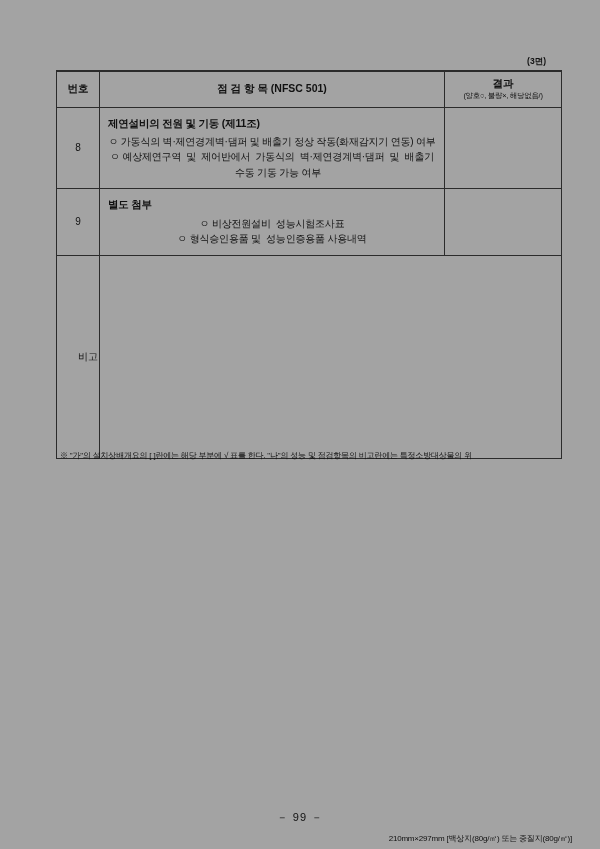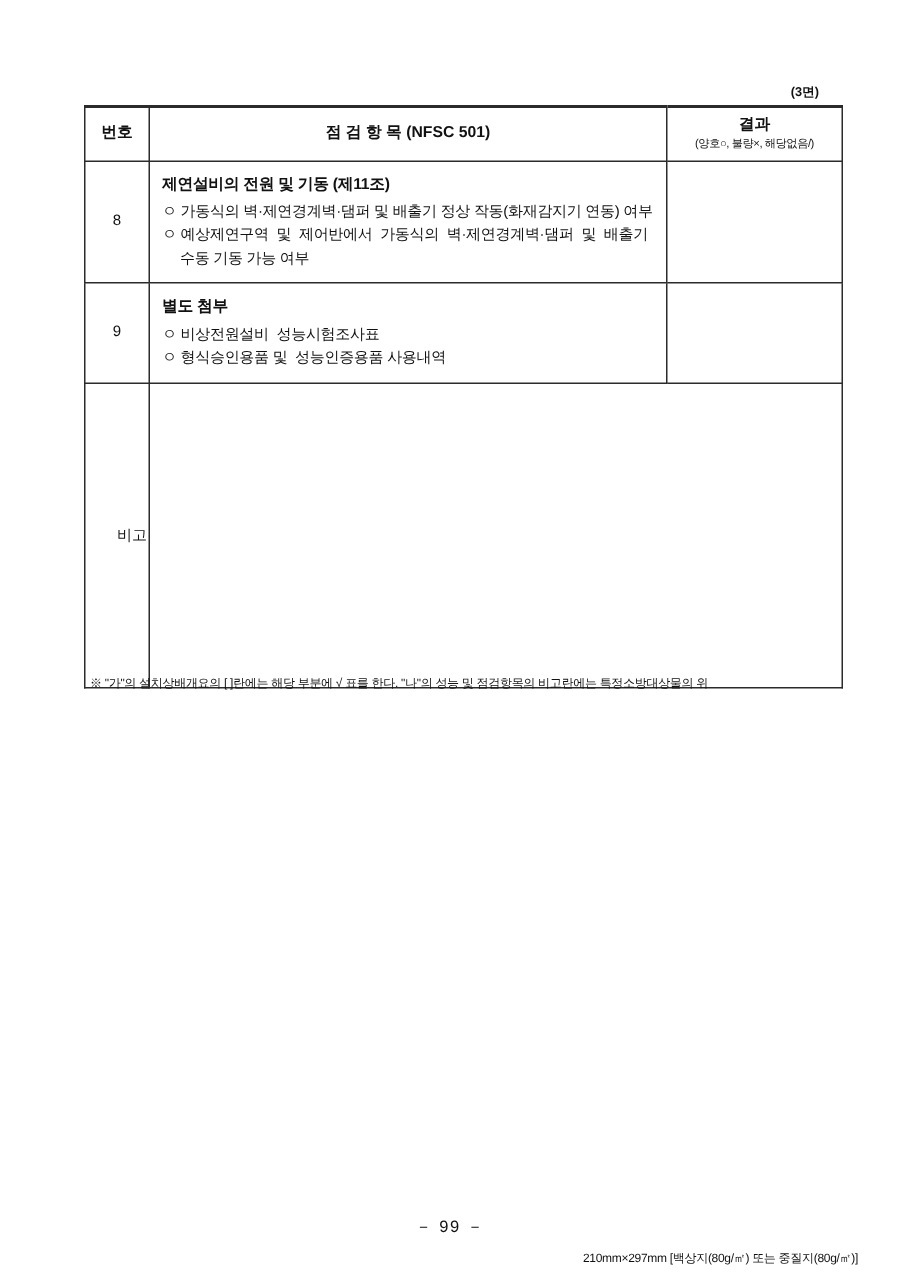--- a/index.html
+++ b/index.html
@@ -9,21 +9,21 @@
   }
   body {
     width: 600px;
     height: 849px;
     font-family: "Liberation Sans", sans-serif;
   }
   .page {
     position: relative;
     width: 600px;
     height: 849px;
-    background: #ffffff;
+    background: #a3a3a3;
     box-sizing: border-box;
     overflow: hidden;
   }
   .page-corner-label {
     position: absolute;
     top: 56px;
     right: 54px;
     font-size: 8.5px;
     font-weight: bold;
     color: #111;
@@ -82,20 +82,21 @@
     font-weight: bold;
     font-size: 10.5px;
     margin-bottom: 3px;
     letter-spacing: -0.2px;
   }
   .item-line {
     text-indent: 0;
     padding-left: 0;
     letter-spacing: -0.2px;
     white-space: pre-wrap;
+    text-align: center;
   }
   .item-line.cont {
     padding-left: 12px;
   }
   td.cell-remark-label {
     text-align: right;
     font-size: 10px;
     vertical-align: middle;
   }
   td.cell-remark-body {

